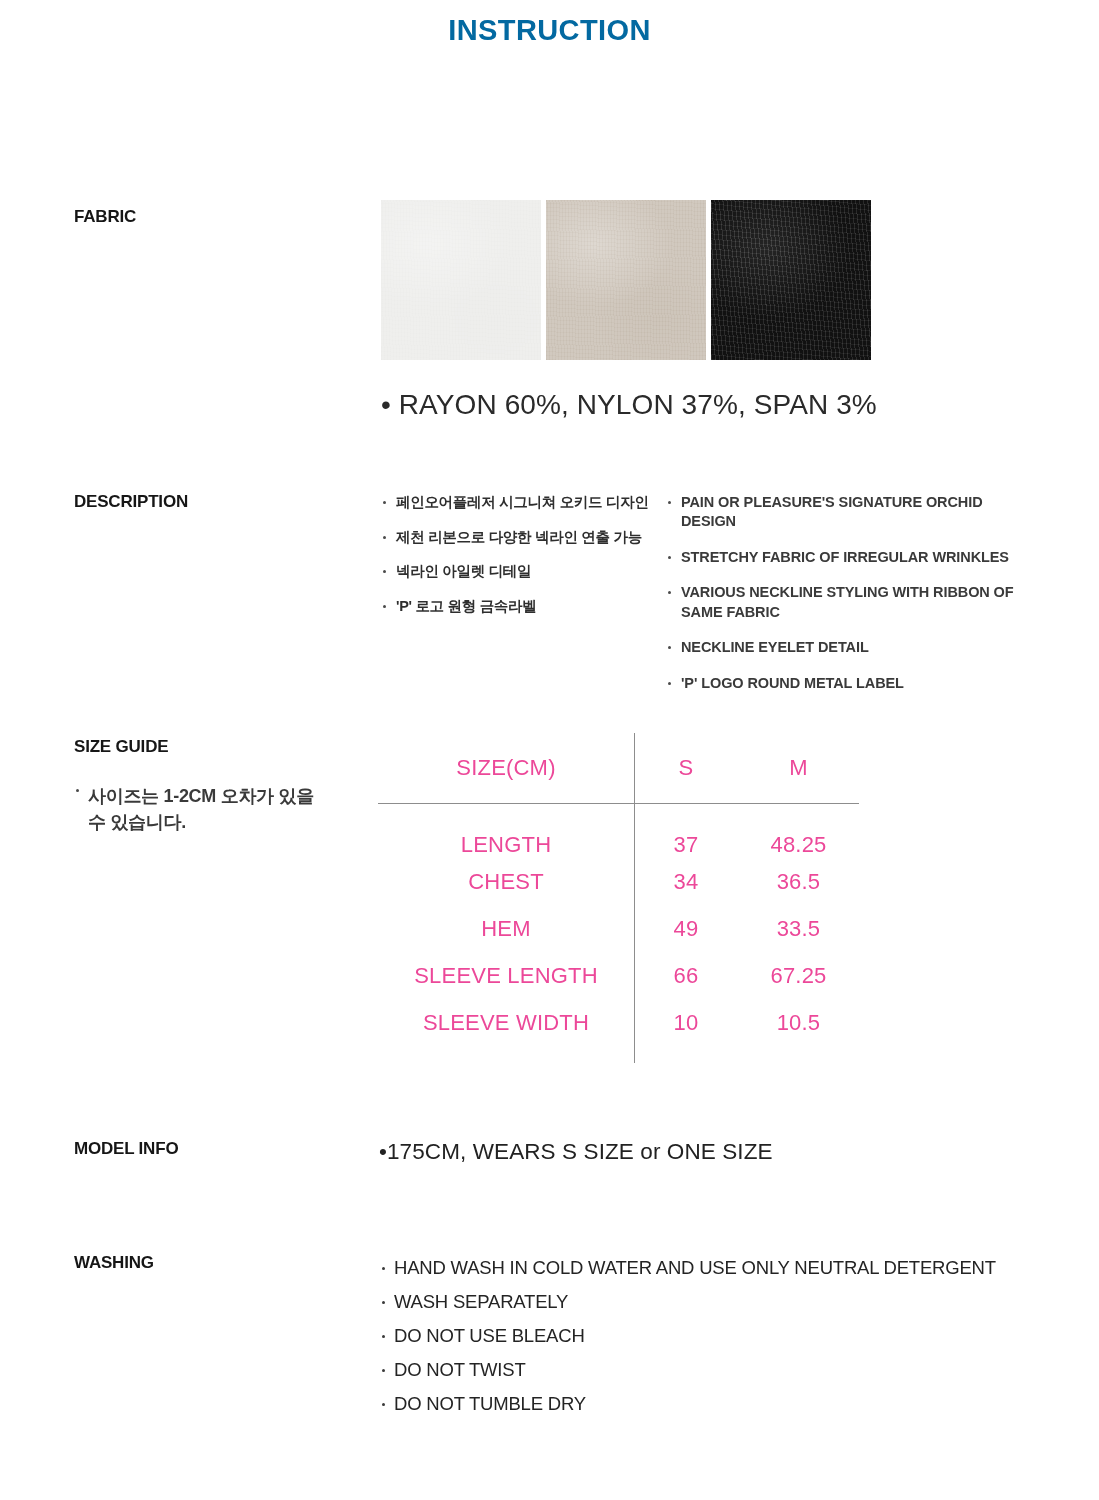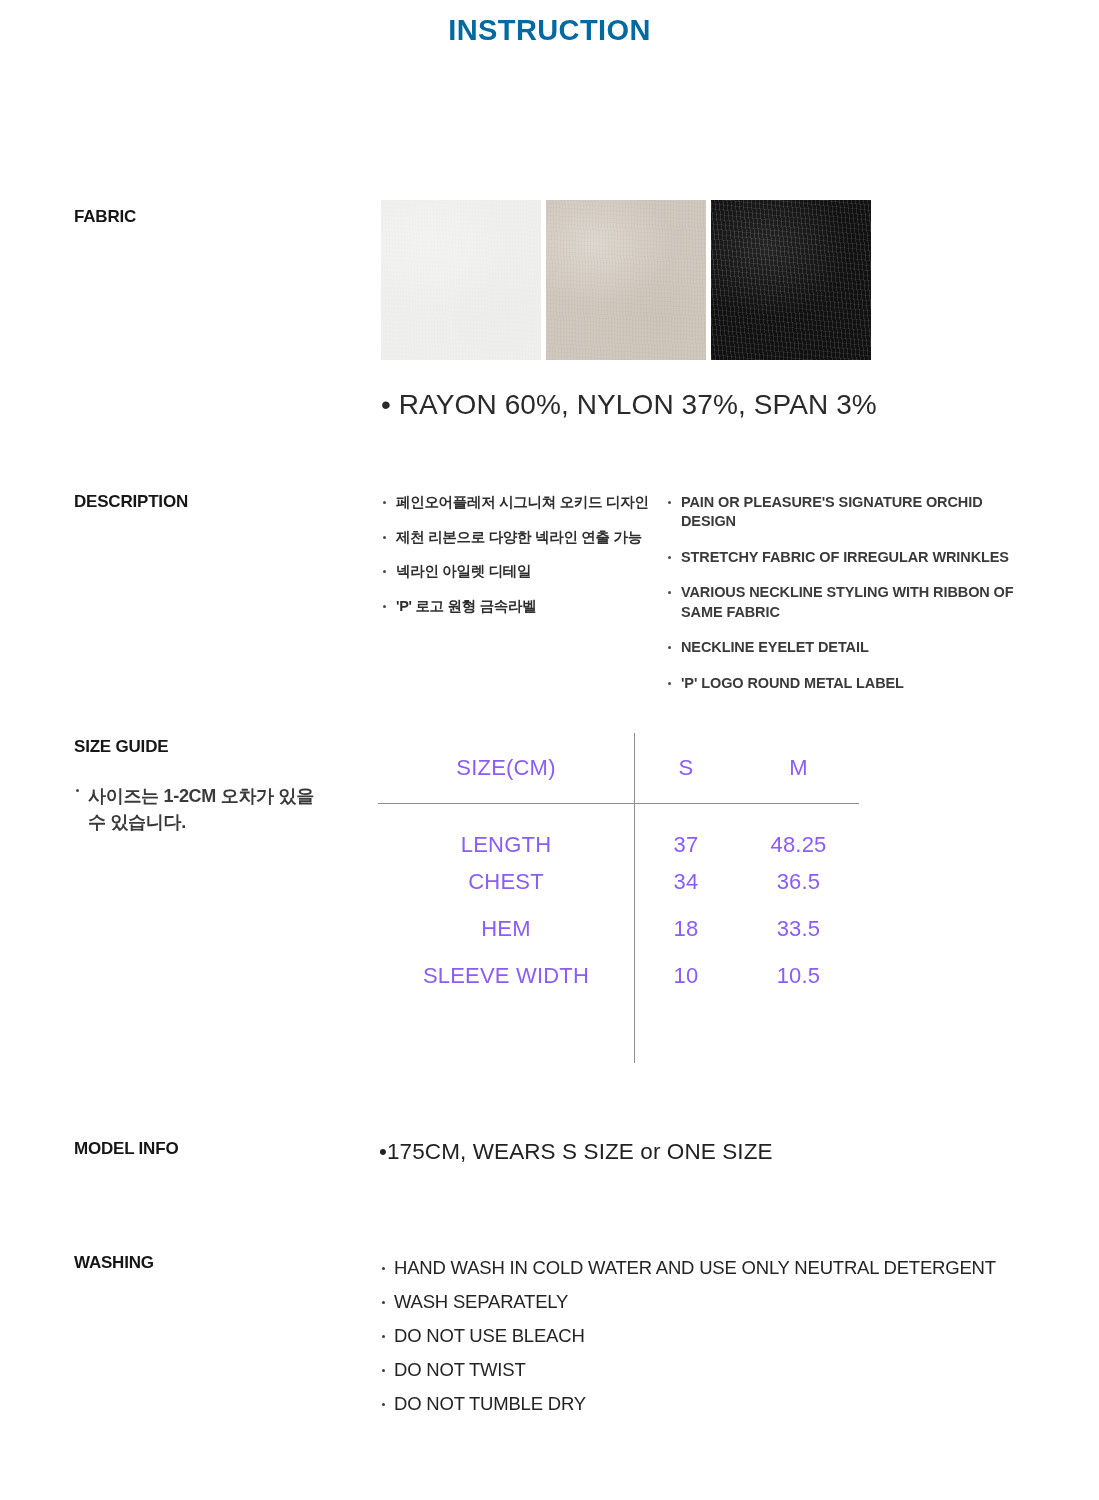--- a/index.html
+++ b/index.html
@@ -169,21 +169,21 @@
     border-collapse:collapse;
     table-layout:fixed;
   }
   .size-table col.c-label { width:256px; }
   .size-table col.c-s     { width:104px; }
   .size-table col.c-m     { width:121px; }
 
   .size-table th, .size-table td {
     text-align:center;
     font-size:22px;
-    color:#8b5cf6;
+    color:#ec4899;
     font-weight:normal;
     letter-spacing:0.2px;
   }
   .size-table thead th { height:70px; vertical-align:middle; }
   .size-table tbody tr:first-child td { padding-top:29px; }
   .size-table tbody td { height:47px; vertical-align:middle; }
 
   
   .model-line {
     position:absolute;
@@ -280,22 +280,27 @@
           <td>37</td>
           <td>48.25</td>
         </tr>
         <tr>
           <td>CHEST</td>
           <td>34</td>
           <td>36.5</td>
         </tr>
         <tr>
           <td>HEM</td>
-          <td>18</td>
+          <td>49</td>
           <td>33.5</td>
+        </tr>
+        <tr>
+          <td>SLEEVE LENGTH</td>
+          <td>66</td>
+          <td>67.25</td>
         </tr>
         <tr>
           <td>SLEEVE WIDTH</td>
           <td>10</td>
           <td>10.5</td>
         </tr>
       </tbody>
     </table>
   </div>
 

